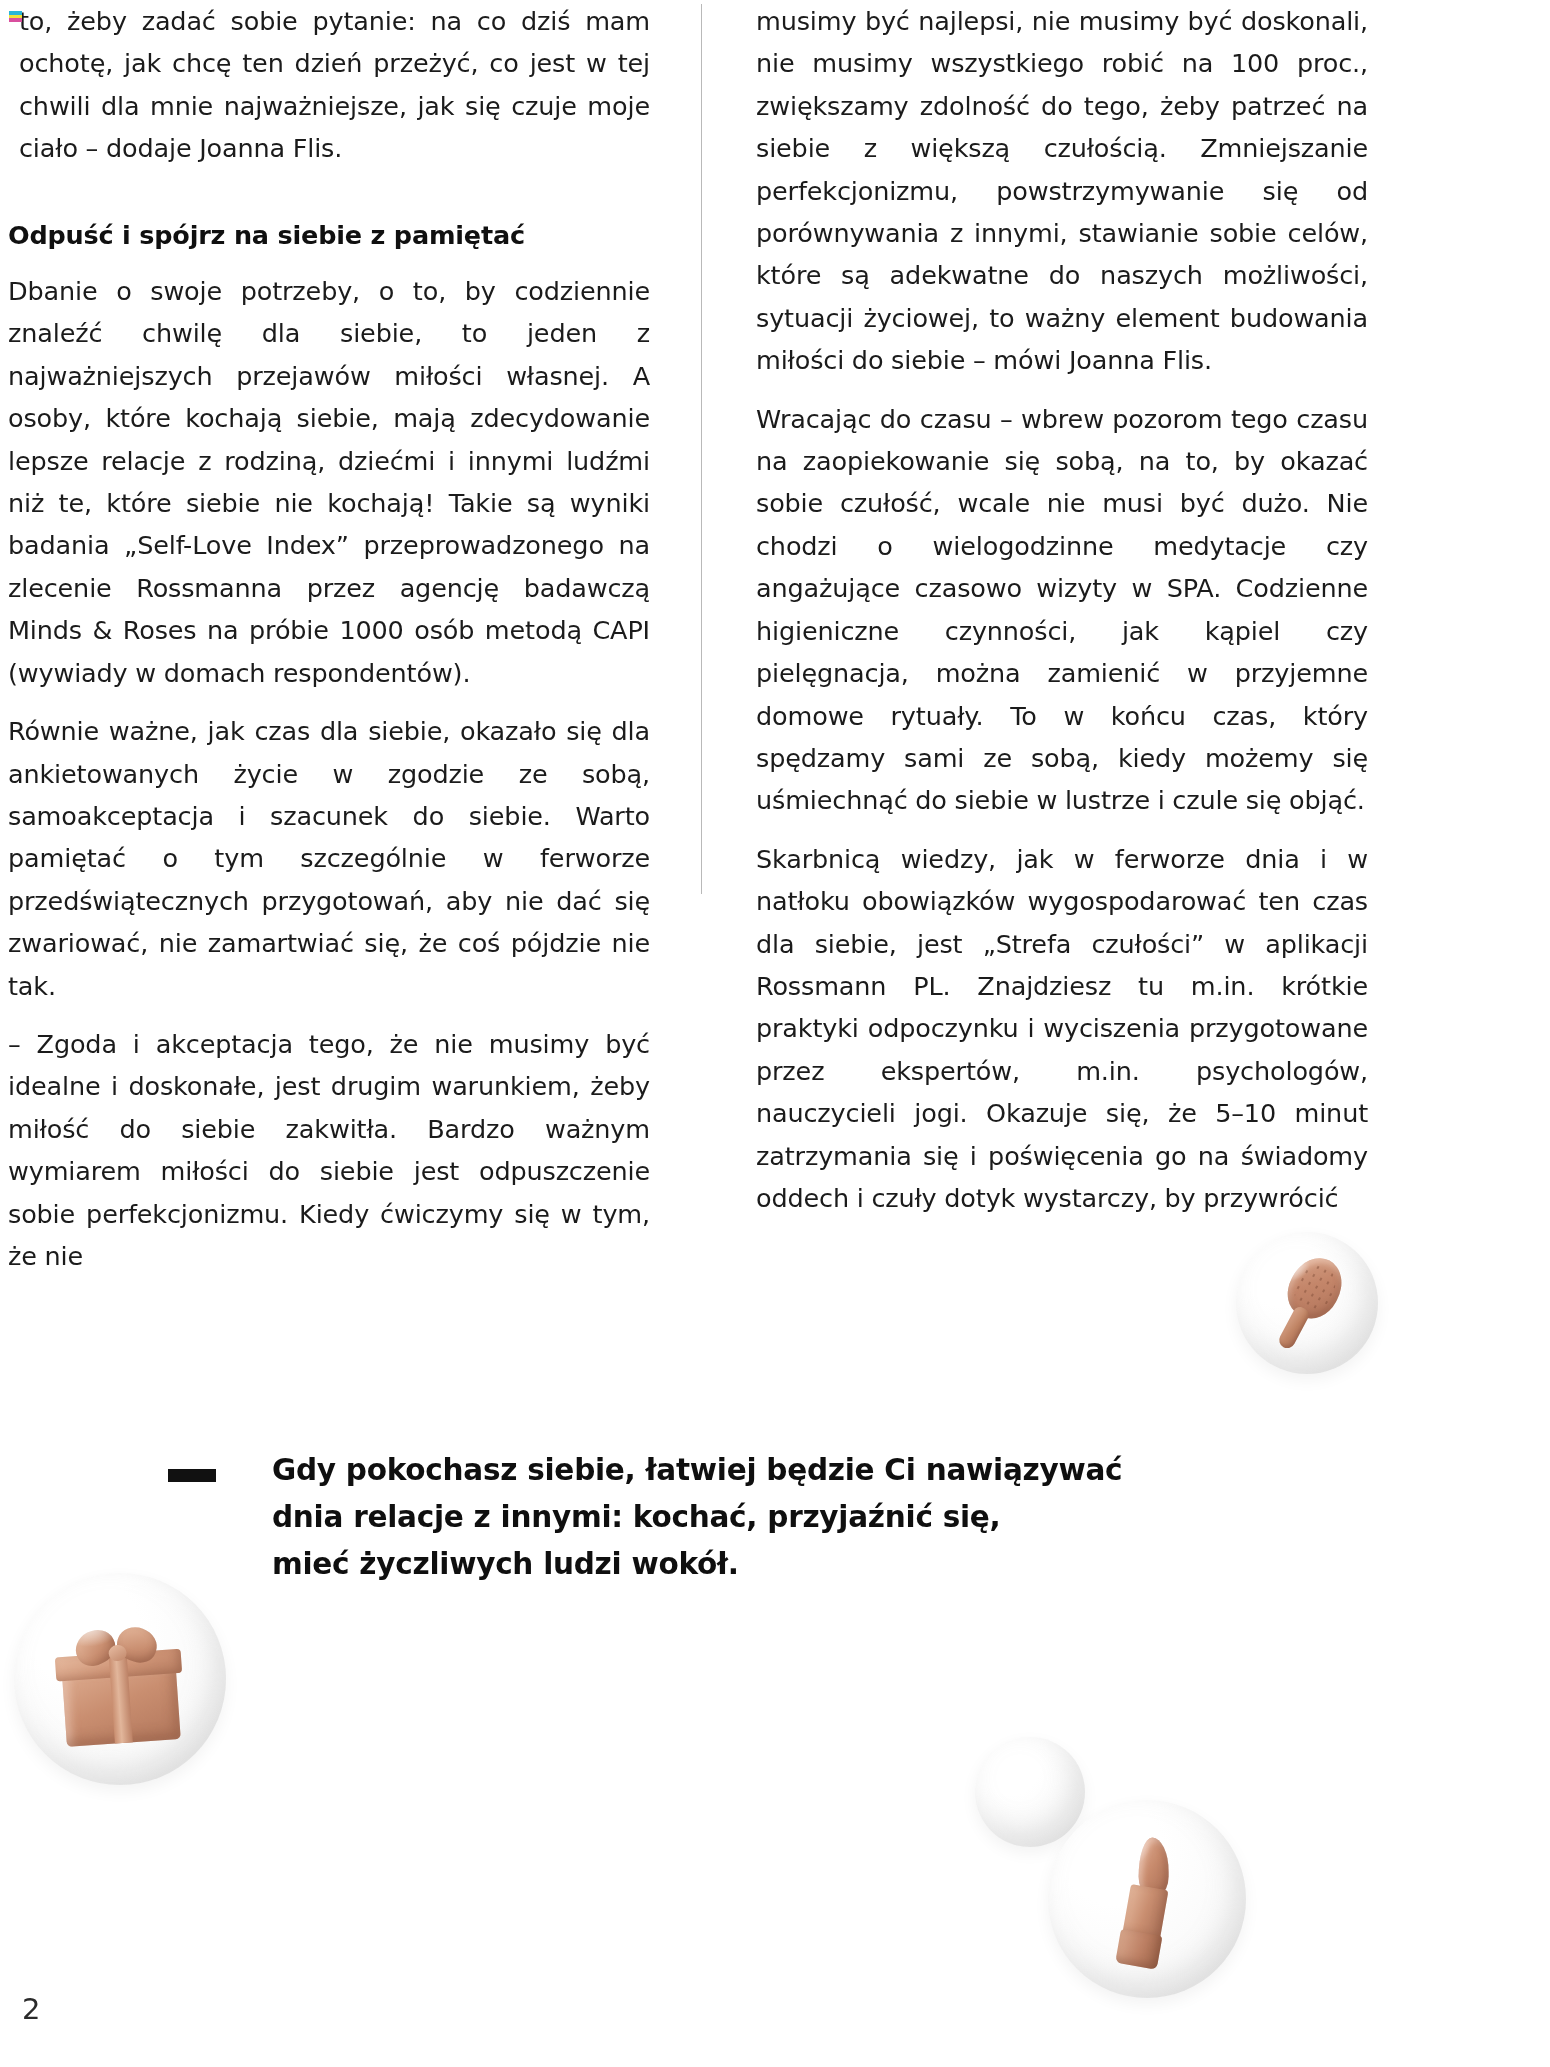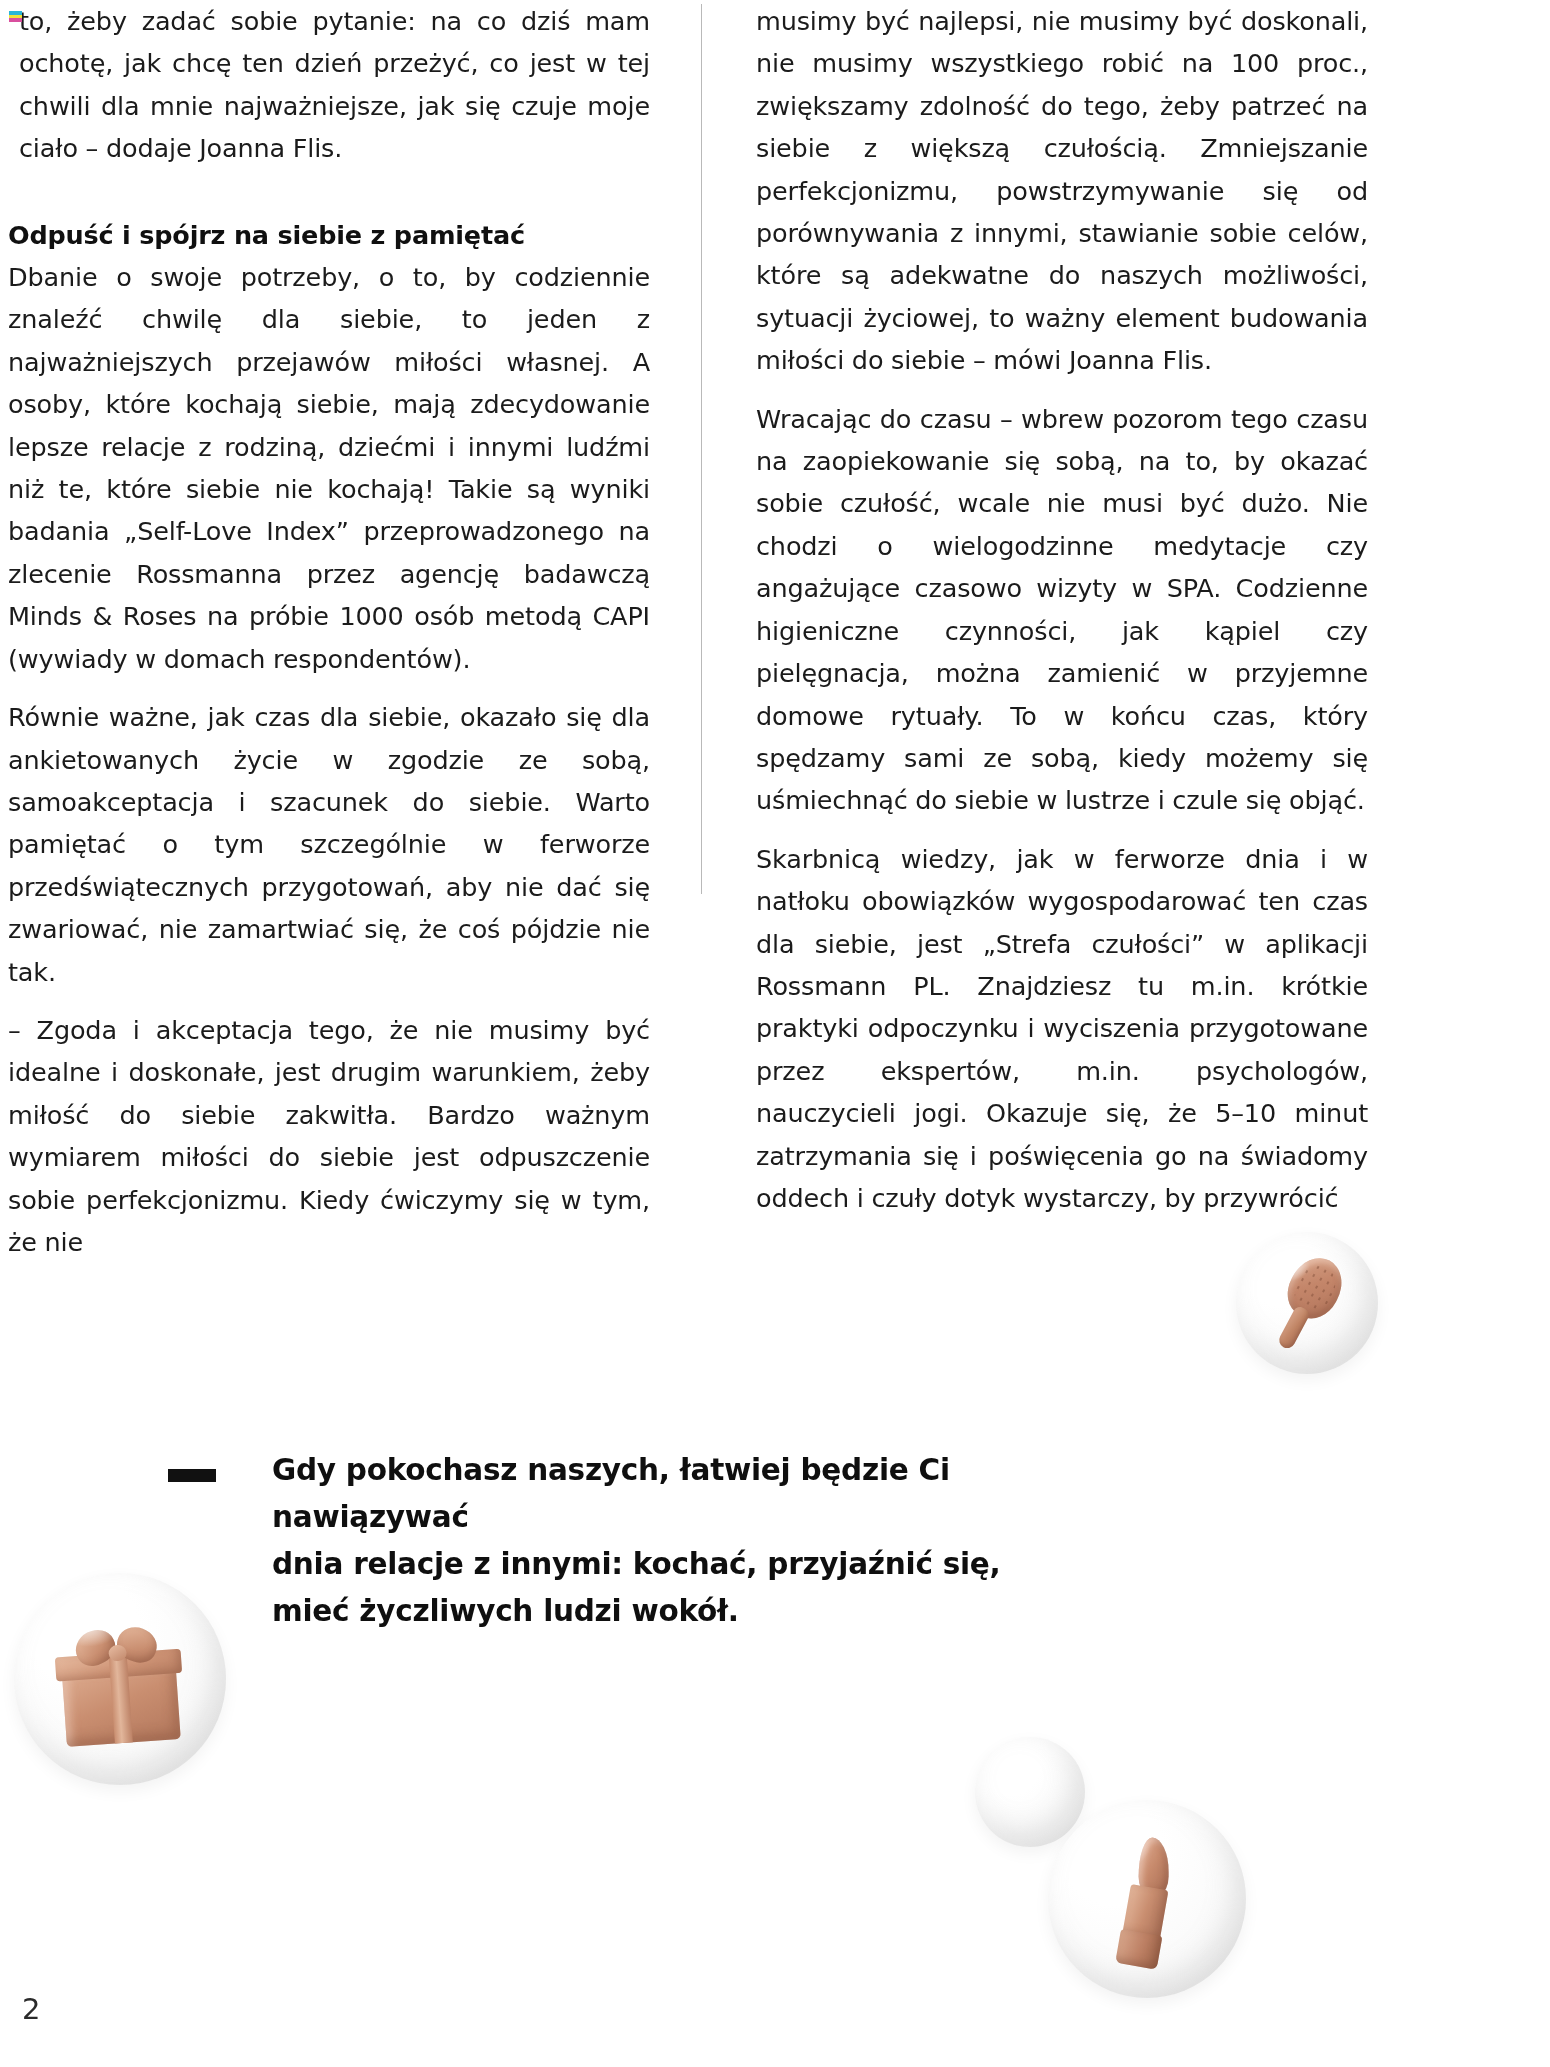--- a/index.html
+++ b/index.html
@@ -63,21 +63,21 @@
     line-height: 42.4px;
     text-align: justify;
     text-justify: inter-word;
     letter-spacing: -0.15px;
     word-spacing: -0.2px;
     color: #1b1b1b;
     hyphens: manual;
   }
   p.body + p.body { margin-top: 16px; }
   p.body.gap { margin-top: 42px; }
-  p.body.tight { margin-top: 0; }
+  p.body.tight { margin-top: 14px; }
 
   h3.subhead {
     margin: 44px 0 0 0;
     font-size: 25.5px;
     line-height: 42.4px;
     font-weight: bold;
     letter-spacing: -0.2px;
     color: #101010;
   }
   h3.subhead.first { margin-top: 44px; }
@@ -325,21 +325,21 @@
   <div class="lipstick">
     <div class="lip-bullet"></div>
     <div class="lip-tube"></div>
     <div class="lip-base"></div>
   </div>
 </div>
 
 <div id="pullquote">
   <div id="pullquote-dash"></div>
   <div id="pullquote-text">
-    <span>Gdy pokochasz naszych, łatwiej będzie Ci nawiązywać</span>
+    <span>Gdy pokochasz siebie, łatwiej będzie Ci nawiązywać</span>
     <span>dnia relacje z innymi: kochać, przyjaźnić się,</span>
     <span>mieć życzliwych ludzi wokół.</span>
   </div>
 </div>
 
 <div id="footer">
   <div id="page-number">2</div>
 </div>
 
 </body></html>

